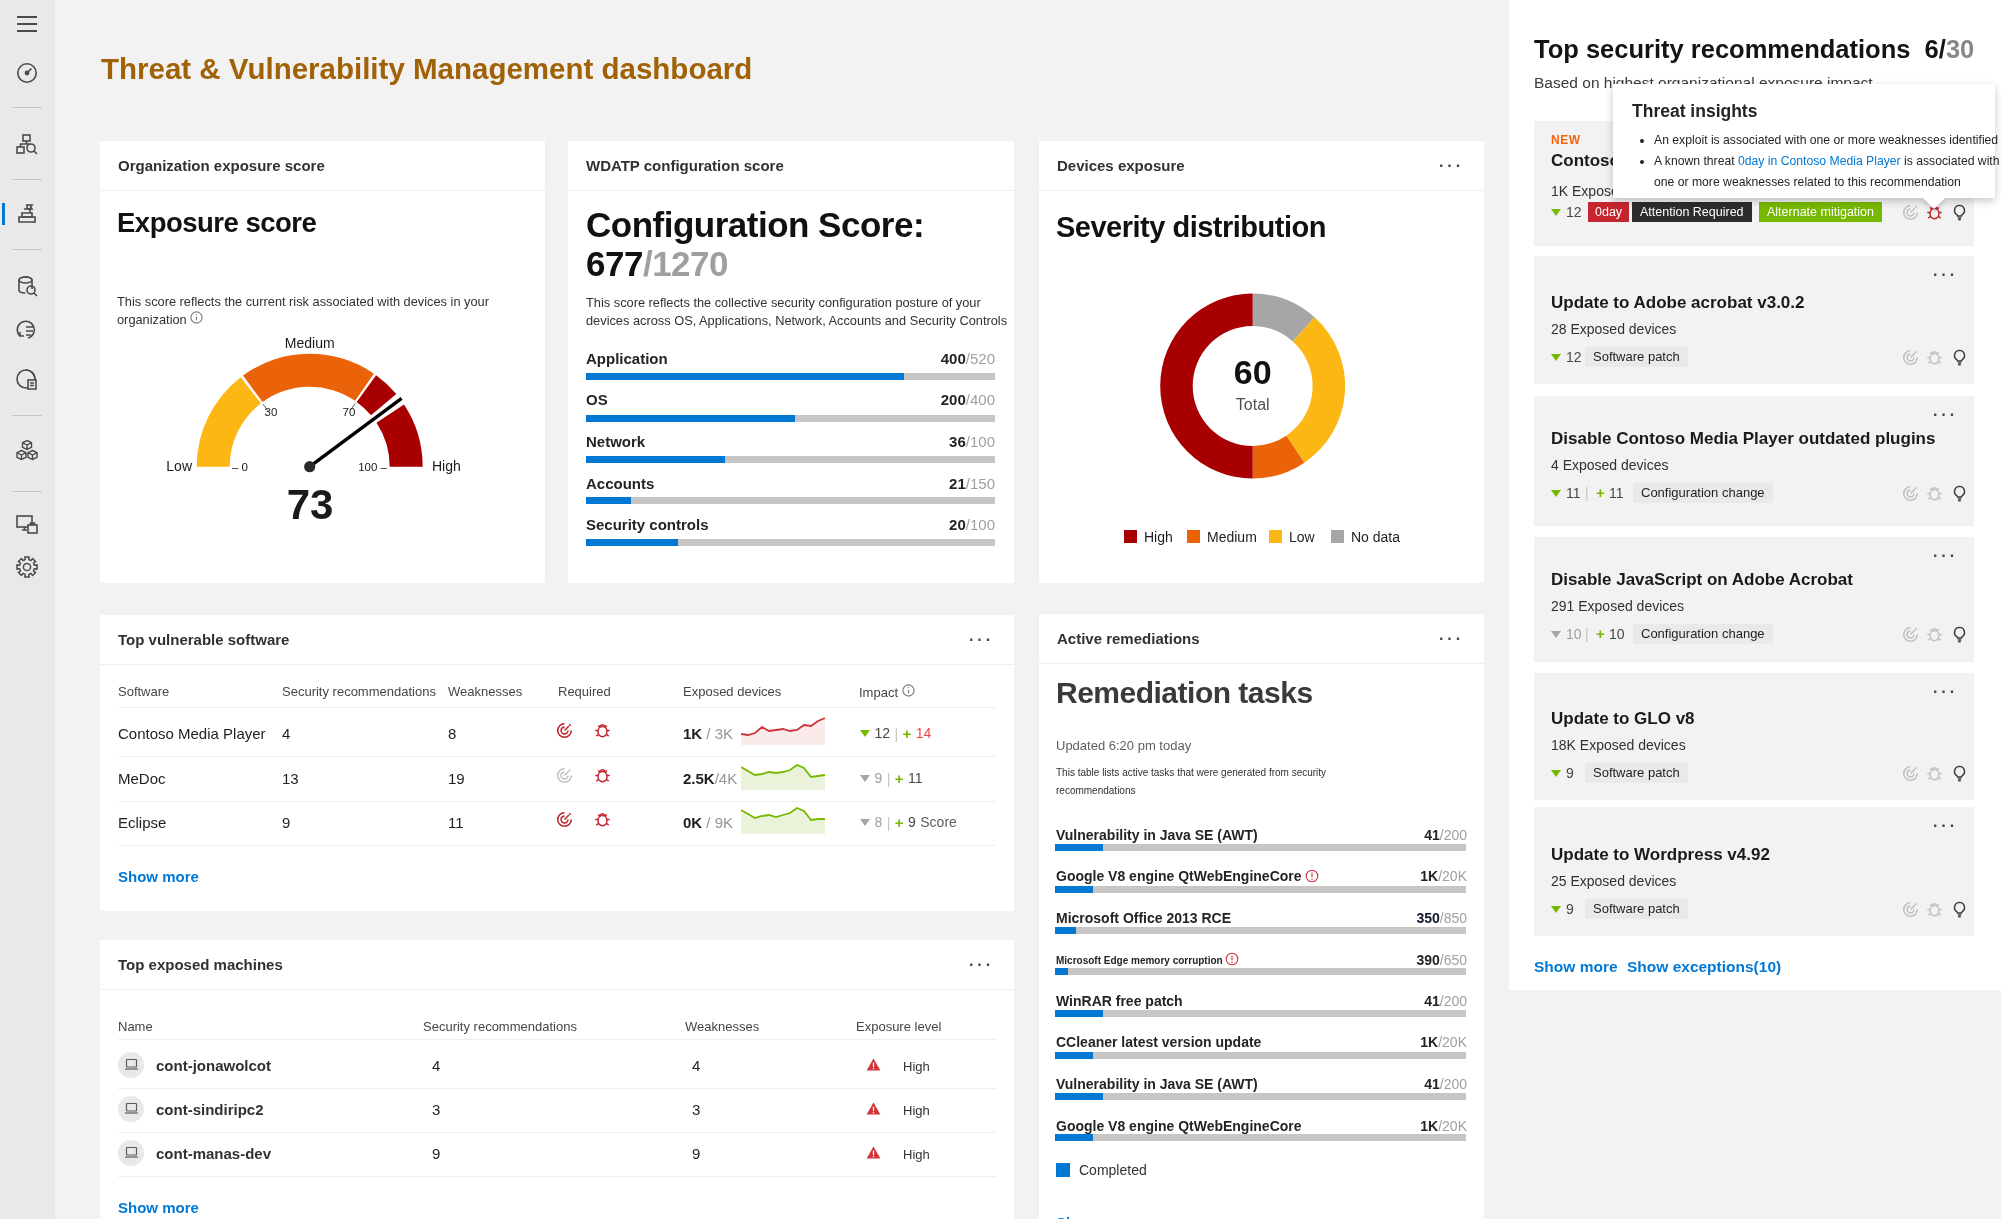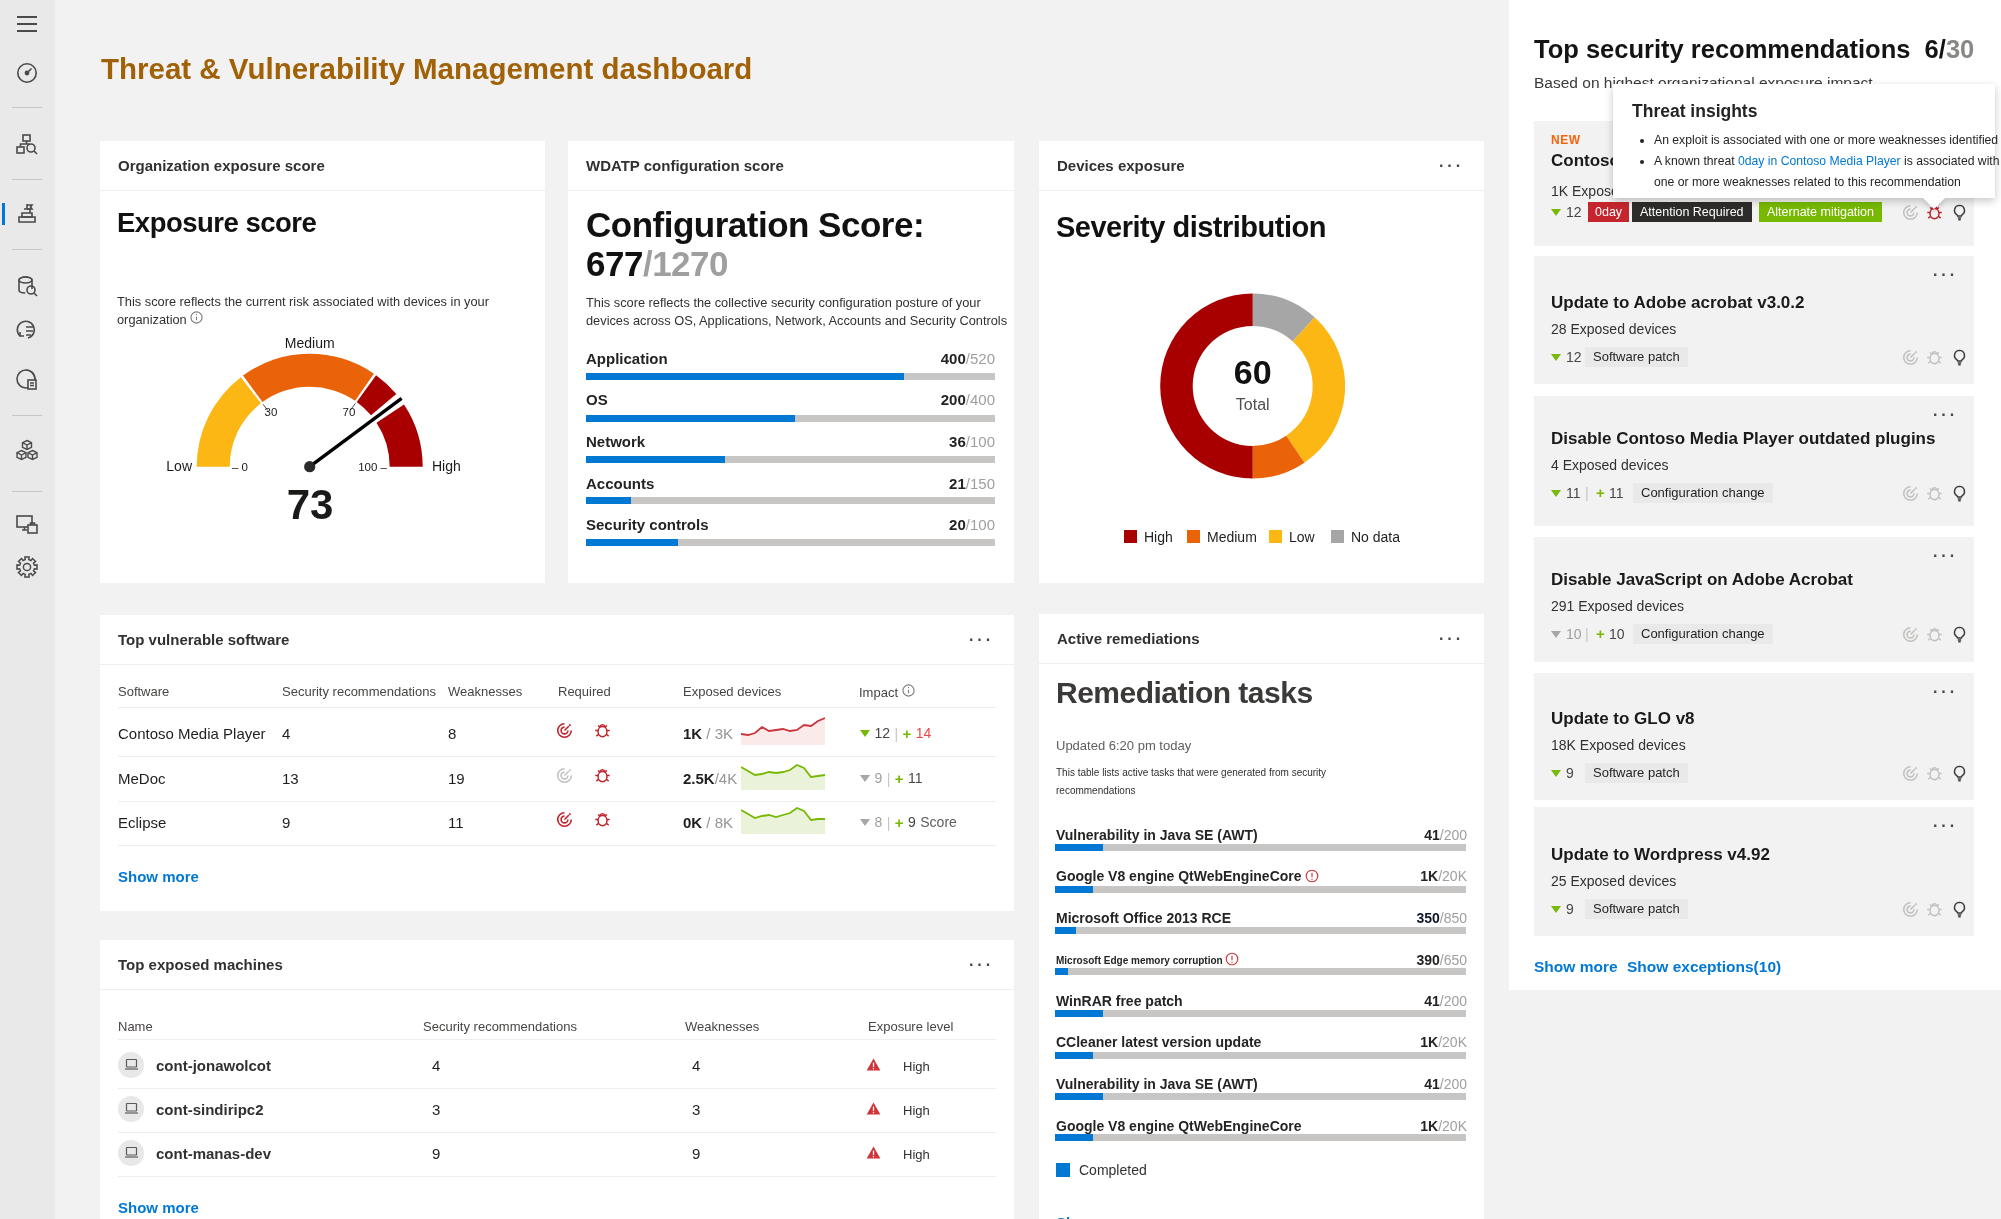--- a/index.html
+++ b/index.html
@@ -273,37 +273,37 @@
           <path d="M8 8l4.2-4.2"></path>
           <path d="M12.2 3.8l.4-2.4 2 2z" fill="#c0242c" stroke="none"></path>
         </g>
       </svg></div>
 <div class="abs" style="left:494px;top:196px;"><svg width="17" height="17" viewBox="0 0 17 17" style="">
         <g fill="none" stroke="#c0242c" stroke-width="1.4" transform="scale(1.0625)">
           <ellipse cx="8" cy="9" rx="4.2" ry="4.8"></ellipse>
           <path d="M5.5 5.2L4 3.2M10.5 5.2L12 3.2M3.8 8H1.2M14.8 8h-2.6M4.4 11.5l-2.2 1.8M11.6 11.5l2.2 1.8M5.5 4.5a2.6 2.6 0 0 1 5 0"></path>
         </g>
       </svg></div>
-<div class="cell" style="left:583px;top:199px;"><b>0K</b> <span class="gray">/ 8K</span></div>
+<div class="cell" style="left:583px;top:199px;"><b>0K</b> <span class="gray">/ 9K</span></div>
 <div class="abs" style="left:641px;top:191px;"><svg width="84" height="28" viewBox="0 0 84 28" style="">
         <polygon points="0,28 0,4 7,8 14,12 21,10 28,9 35,11 42,9 49,7 56,2 63,5 70,14 77,13 84,13 84,28" fill="#eaf3da"></polygon>
         <polyline points="0,4 7,8 14,12 21,10 28,9 35,11 42,9 49,7 56,2 63,5 70,14 77,13 84,13" fill="none" stroke="#77b900" stroke-width="1.8"></polyline>
       </svg></div>
 <div class="abs" style="left:760px;top:198px;white-space:nowrap;"><span class="tri trigray"></span> <span style="font-size:14px;color:#a19f9d;">8</span> <span class="pipe">|</span> <span class="plus">+</span> <span style="font-size:14px;color:#494745;">9</span> <span style="font-size:14px;color:#605e5c;">Score</span></div>
 <div class="rline" style="top:230px;"></div>
 <div class="rline" style="top:92px;"></div>
   <div class="showmore" style="left:18px;top:253px;">Show more</div>
 </div>
 
 <div class="card" style="left:100px;top:940px;width:914px;height:300px;">
   <div class="chead">Top exposed machines<span class="dots">···</span></div>
   <div class="thead" style="left:18px;top:79px;">Name</div>
 <div class="thead" style="left:323px;top:79px;">Security recommendations</div>
 <div class="thead" style="left:585px;top:79px;">Weaknesses</div>
-<div class="thead" style="left:756px;top:79px;margin-left:12px;">Exposure level</div>
+<div class="thead" style="left:756px;top:79px;">Exposure level</div>
 <div class="abs" style="left:18px;top:112px;width:26px;height:26px;border-radius:50%;background:#e8e8e8;text-align:center;padding-top:5px;"><svg width="15" height="15" viewBox="0 0 15 15" style="">
         <g fill="none" stroke="#5a5a5a" stroke-width="1.2">
           <rect x="2.5" y="2.5" width="10" height="7.5" rx="0.5"></rect>
           <path d="M1 12h13"></path>
         </g>
       </svg></div>
 <div class="cell" style="left:56px;top:117px;font-weight:700;color:#323130;">cont-jonawolcot</div>
 <div class="cell" style="left:332px;top:117px;">4</div>
 <div class="cell" style="left:592px;top:117px;">4</div>
 <div class="abs" style="left:766px;top:117px;"><svg width="15" height="15" viewBox="0 0 15 15" style="">

